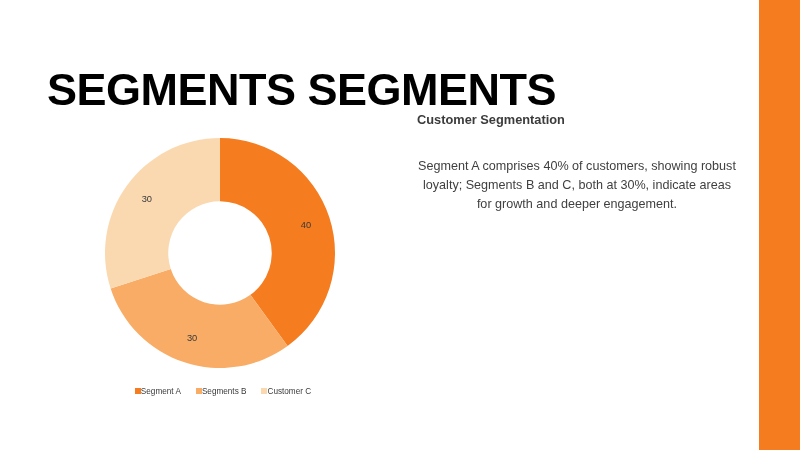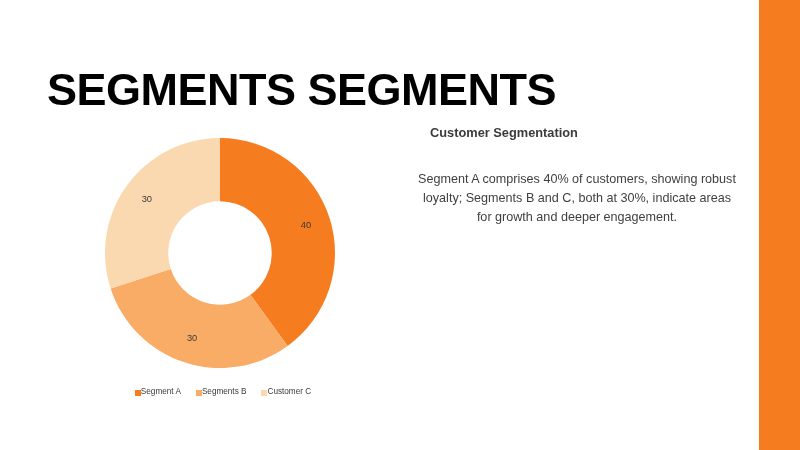--- a/index.html
+++ b/index.html
@@ -49,21 +49,21 @@
     position: absolute;
     left: 417px;
     top: 112px;
     width: 320px;
   }
   .text-heading {
     font-size: 12.8px;
     font-weight: bold;
     color: #3b3b3b;
     line-height: 1.3;
-    margin: 13px;
+    margin: 0;
   }
   .text-body {
     margin: 28px 0 0 0;
     font-size: 12.6px;
     font-weight: normal;
     color: #3f3f3f;
     line-height: 19.2px;
     text-align: center;
   }
 
@@ -101,21 +101,21 @@
     left: 0;
     top: 258px;
     width: 330px;
     display: flex;
     justify-content: center;
     align-items: center;
     gap: 15px;
   }
   .legend-item {
     display: flex;
-    align-items: flex-end;
+    align-items: flex-start;
   }
   .legend-swatch {
     width: 6px;
     height: 6px;
     flex: 0 0 auto;
   }
   .legend-label {
     font-size: 8.2px;
     color: #3a3a3a;
     white-space: nowrap;

